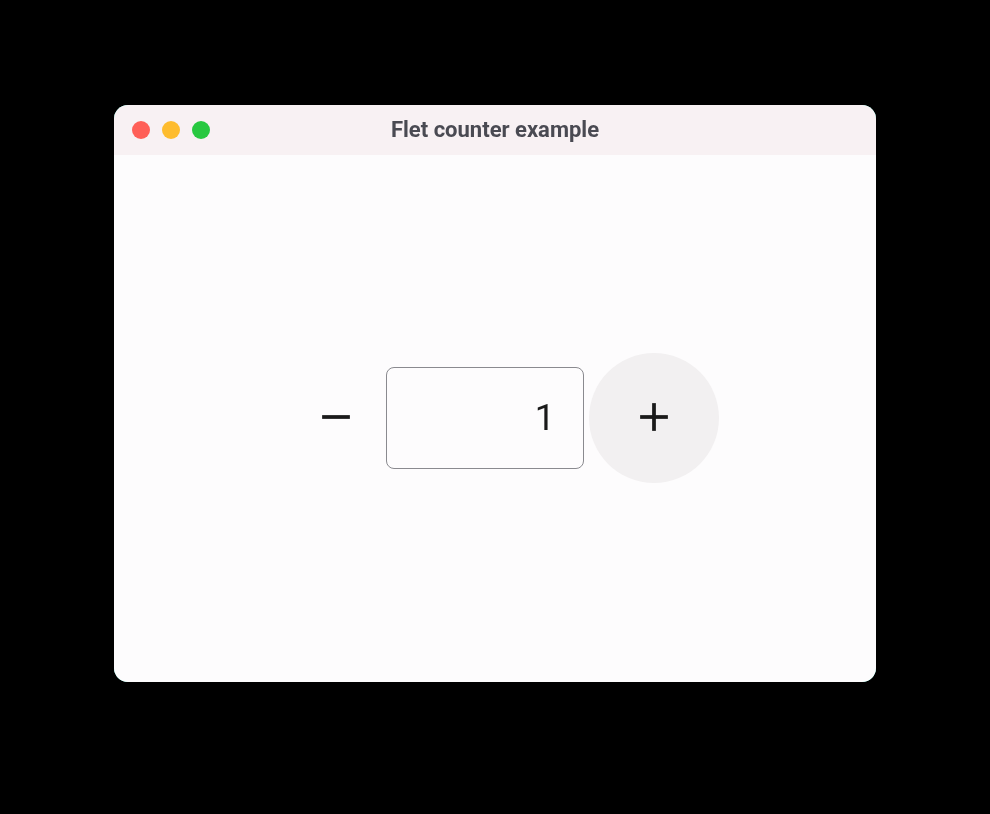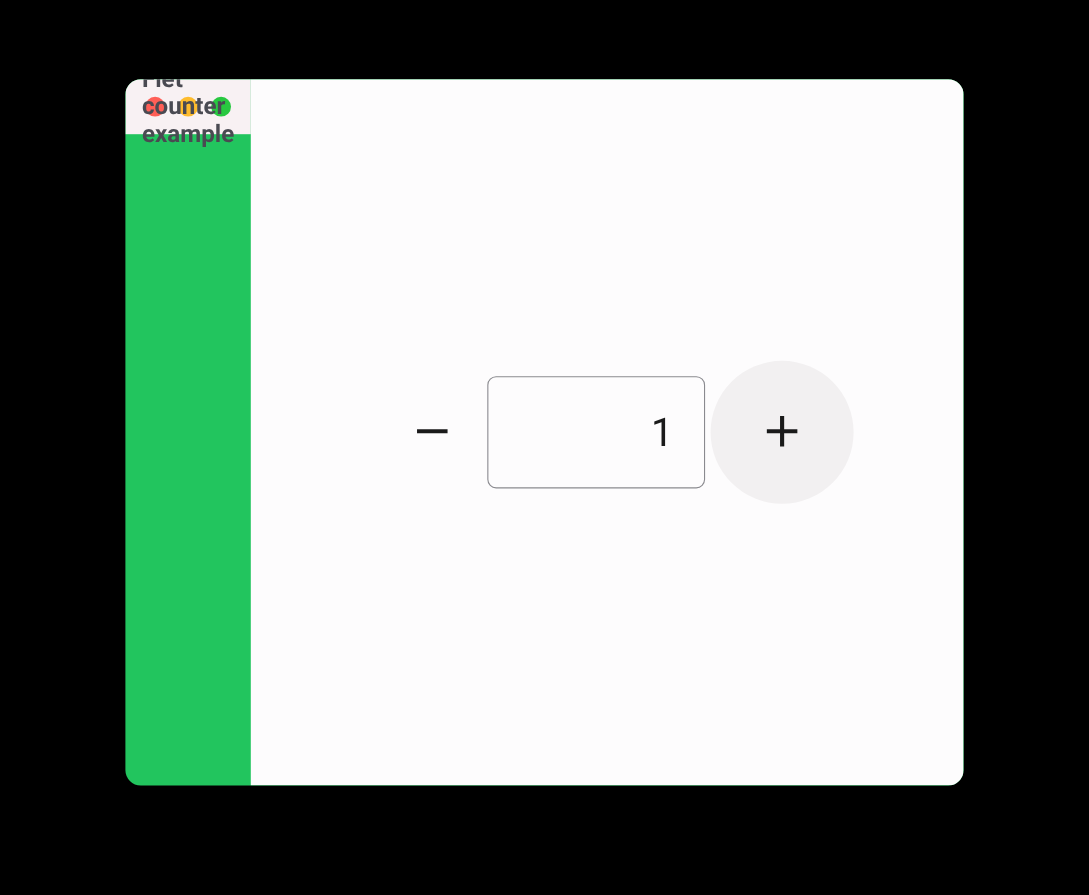--- a/index.html
+++ b/index.html
@@ -13,27 +13,27 @@
       height: 814px;
       background: #000000;
       display: flex;
       align-items: center;
       justify-content: center;
       font-family: -apple-system, BlinkMacSystemFont, "Segoe UI", Roboto, sans-serif;
     }
 
     .window {
       width: 762px;
-      height: 642px;
-      background: #22c55e;
+      height: 577px;
+      background: #5eead4;
       border-radius: 14px;
       overflow: hidden;
       box-shadow: 0 10px 40px rgba(0,0,0,0.4);
       display: flex;
-      flex-direction: row;
+      flex-direction: column;
       position: relative;
       top: -14px;
     }
 
     .titlebar {
       height: 50px;
       background: #f8f1f3;
       display: flex;
       align-items: center;
       padding: 0 18px;

